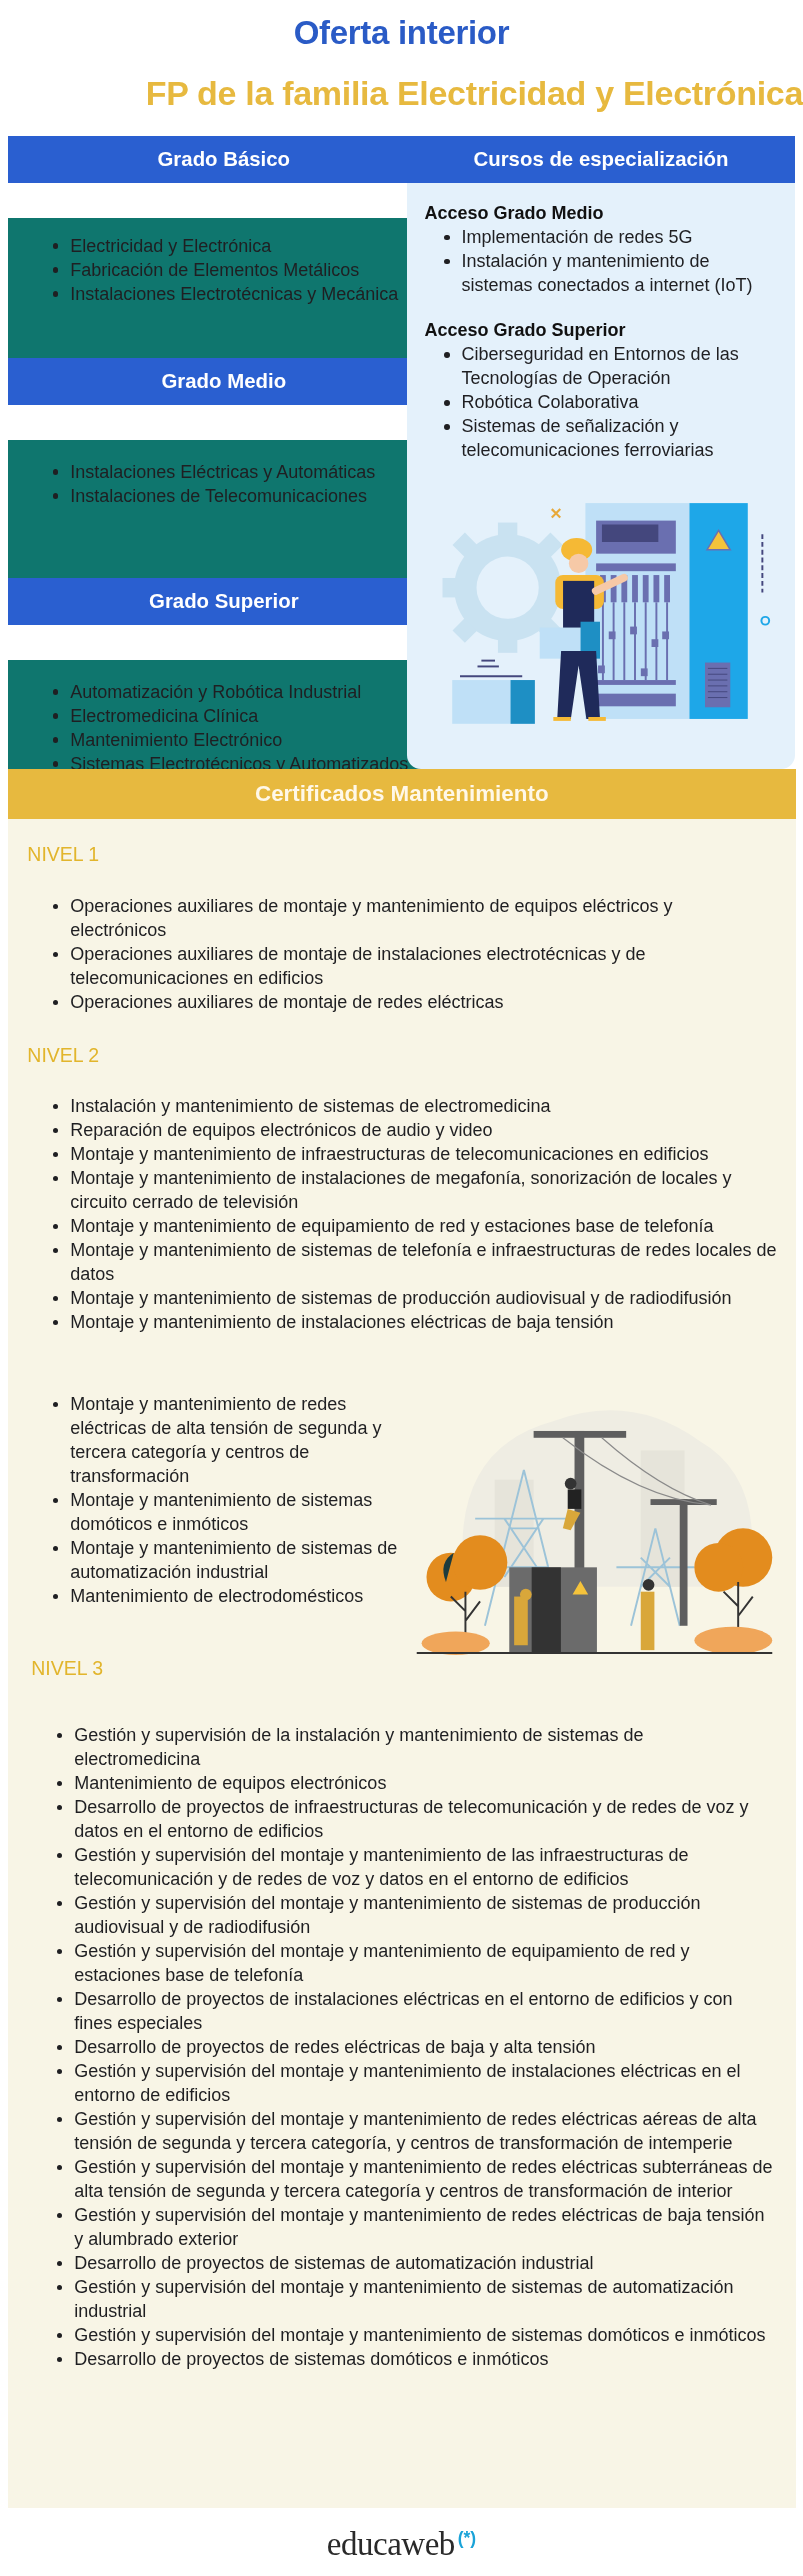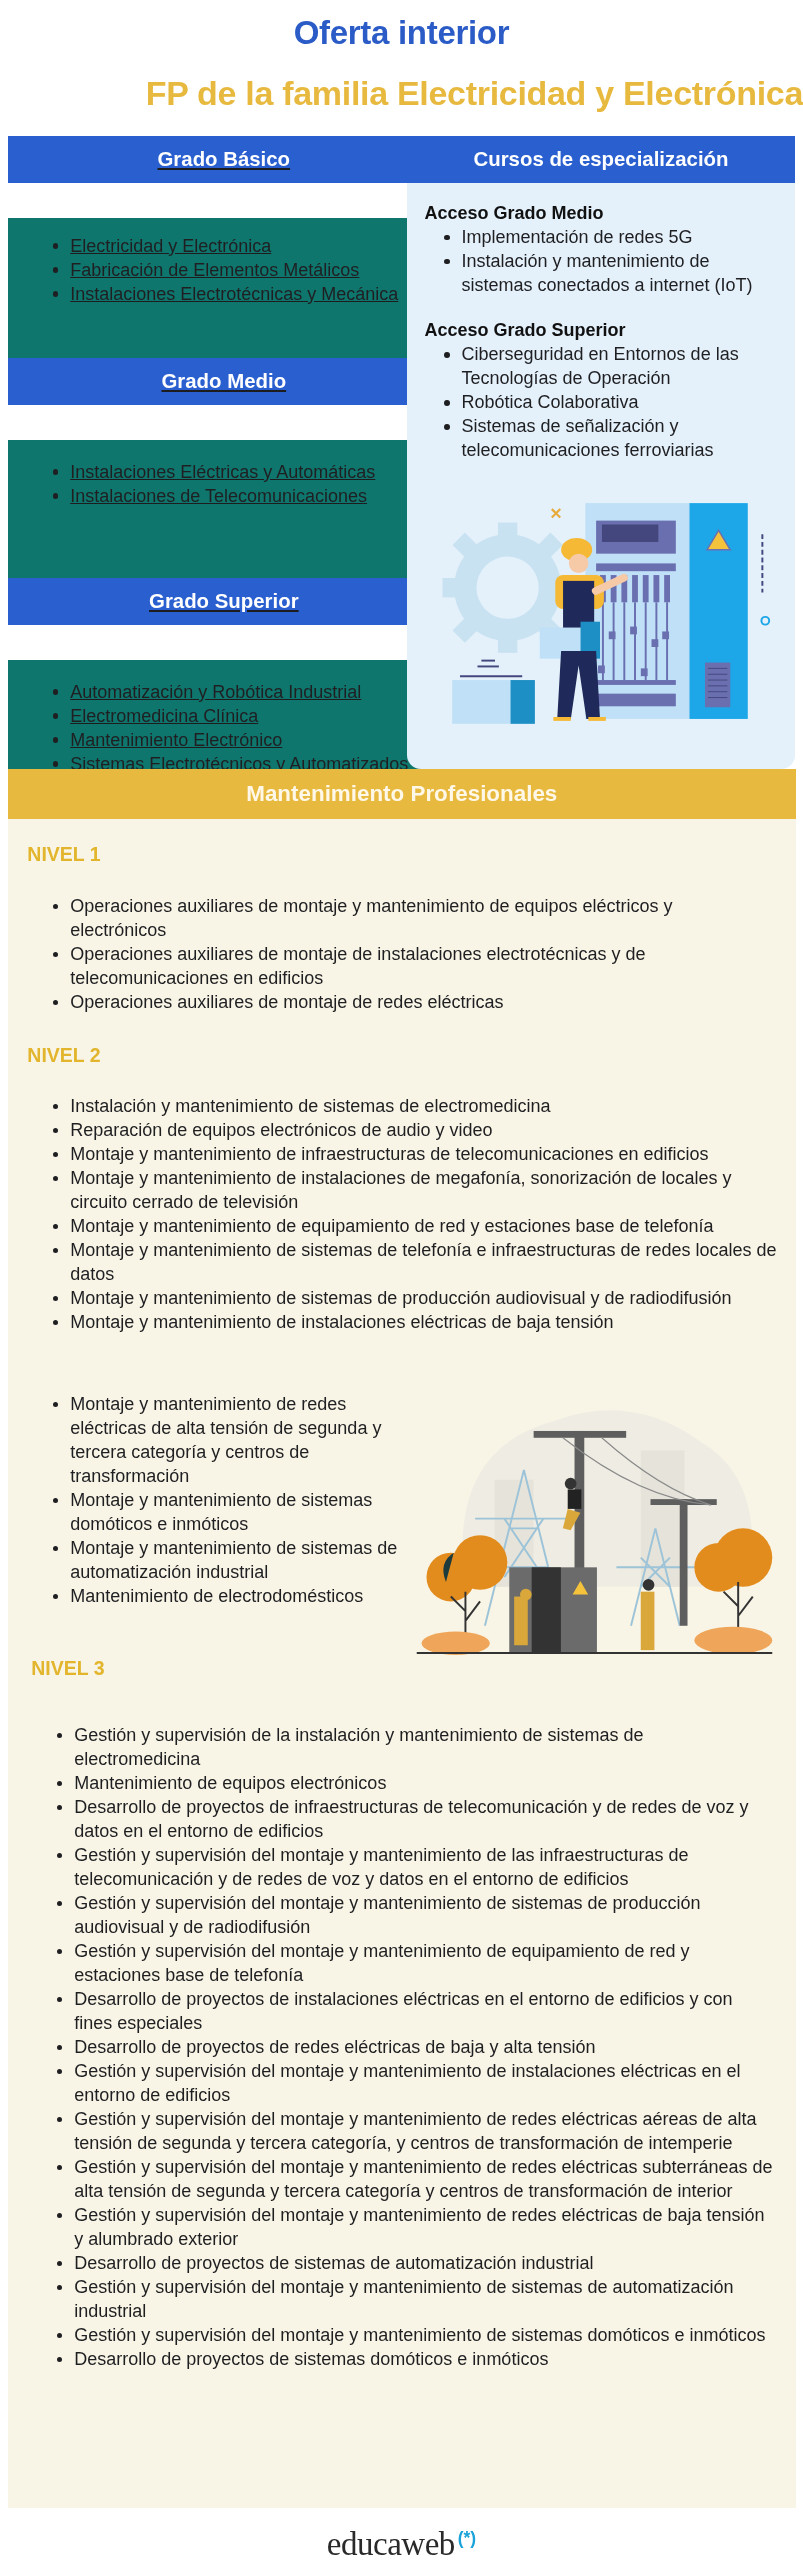--- a/index.html
+++ b/index.html
@@ -2,21 +2,21 @@
 <html><head>
 <meta charset="utf-8">
 <style>
   * { box-sizing: border-box; margin: 0; padding: 0; }
   html, body { width: 803px; background: #ffffff; }
   body { font-family: "Liberation Sans", "DejaVu Sans", sans-serif; color: #1d1d1f; position: relative; height: 2576px; overflow: hidden; }
 
   .title-main { position: absolute; top: 13.6px; left: 0; width: 803px; text-align: center; font-size: 33px; font-weight: bold; color: #2a5bc6; letter-spacing: -0.3px; }
   .title-sub { position: absolute; top: 74px; left: 0; width: 803px; text-align: right; font-size: 34px; font-weight: bold; color: #e7b93f; letter-spacing: -0.3px; }
 
-  .col-left { position: absolute; left: 7.8px; top: 136px; width: 432px; text-decoration: underline; }
+  .col-left { position: absolute; left: 7.8px; top: 136px; width: 432px; }
   .col-right { position: absolute; left: 407px; top: 136px; width: 388px; height: 633px; background: #e4f1fb; border-radius: 14px; }
 
   .head-blue { background: #2a5fd0; color: #ffffff; font-weight: bold; font-size: 20.4px; text-align: center; height: 47px; line-height: 47px; }
   .panel-blue { background: #0f766e; margin-top: 35px; }
 
   ul.blist { list-style: none; }
   ul.blist li { position: relative; padding-left: 21.4px; font-size: 18px; line-height: 24px; color: #1f1f22; }
   ul.blist li::before { content: ""; position: absolute; left: 3.9px; top: 9.7px; width: 5.8px; height: 5.8px; border-radius: 50%; background: #1f1f22; }
 
   .basico-list { padding: 15.6px 13.6px 13.6px 41px; height: 140px; }
@@ -26,21 +26,21 @@
 
   .right-content { padding: 65px 9.7px 0 17.5px; }
   .access-title { font-weight: bold; font-size: 18px; line-height: 24px; color: #111; }
   .right-content ul.blist { padding-left: 15.6px; }
   .access-gap { height: 21.4px; }
 
   .illus-1 { position: absolute; left: 425px; top: 495px; width: 350px; height: 234px; }
 
   .cert-section { position: absolute; left: 7.8px; top: 769px; width: 788px; height: 1739px; background: #f8f5e6; }
   .cert-head { background: #e7b93f; color: #fff8e8; font-weight: bold; font-size: 22.4px; text-align: center; height: 50px; line-height: 50px; }
-  .nivel-title { position: absolute; left: 19.5px; font-weight: bold; font-size: 19.5px; color: #e2b52c; }
+  .nivel-title { position: absolute; left: 19.5px; font-weight: normal; font-size: 19.5px; color: #e2b52c; }
   .cert-list { position: absolute; left: 41px; }
   .cert-list li { font-size: 18px; line-height: 24px; }
   .n1-title { top: 74px; }
   .n1-list { top: 125px; width: 701px; }
   .n2-title { top: 275px; }
   .n2-list { top: 325px; width: 740px; }
   .n2b-list { top: 623px; width: 370px; }
   .n3-title { top: 888px; left: 23.4px; }
   .n3-list { top: 938px; left: 45px; width: 720px; margin-top: 16px; }
 
@@ -176,21 +176,21 @@
   <rect x="142" y="88" width="32" height="60" fill="#1f2a5a"></rect>
   <rect x="172" y="96" width="40" height="8" rx="4" fill="#f6c9a7" transform="rotate(-25 172 100)"></rect>
   <rect x="118" y="136" width="60" height="32" fill="#bfe0f7"></rect>
   <rect x="160" y="130" width="20" height="38" fill="#1e8fc4"></rect>
   <path d="M140 160 L136 230 L150 230 L158 175 L166 230 L180 230 L176 160 Z" fill="#1f2a5a"></path>
   <rect x="132" y="228" width="18" height="4" fill="#f5b935"></rect>
   <rect x="168" y="228" width="18" height="4" fill="#f5b935"></rect>
 </svg>
 
 <div class="cert-section">
-  <div class="cert-head">Mantenimiento Profesionales</div>
+  <div class="cert-head">Certificados Mantenimiento</div>
 
   <div class="nivel-title n1-title">NIVEL 1</div>
   <ul class="blist cert-list n1-list">
     <li>Operaciones auxiliares de montaje y mantenimiento de equipos eléctricos y electrónicos</li>
     <li>Operaciones auxiliares de montaje de instalaciones electrotécnicas y de telecomunicaciones en edificios</li>
     <li>Operaciones auxiliares de montaje de redes eléctricas</li>
   </ul>
 
   <div class="nivel-title n2-title">NIVEL 2</div>
   <ul class="blist cert-list n2-list">

